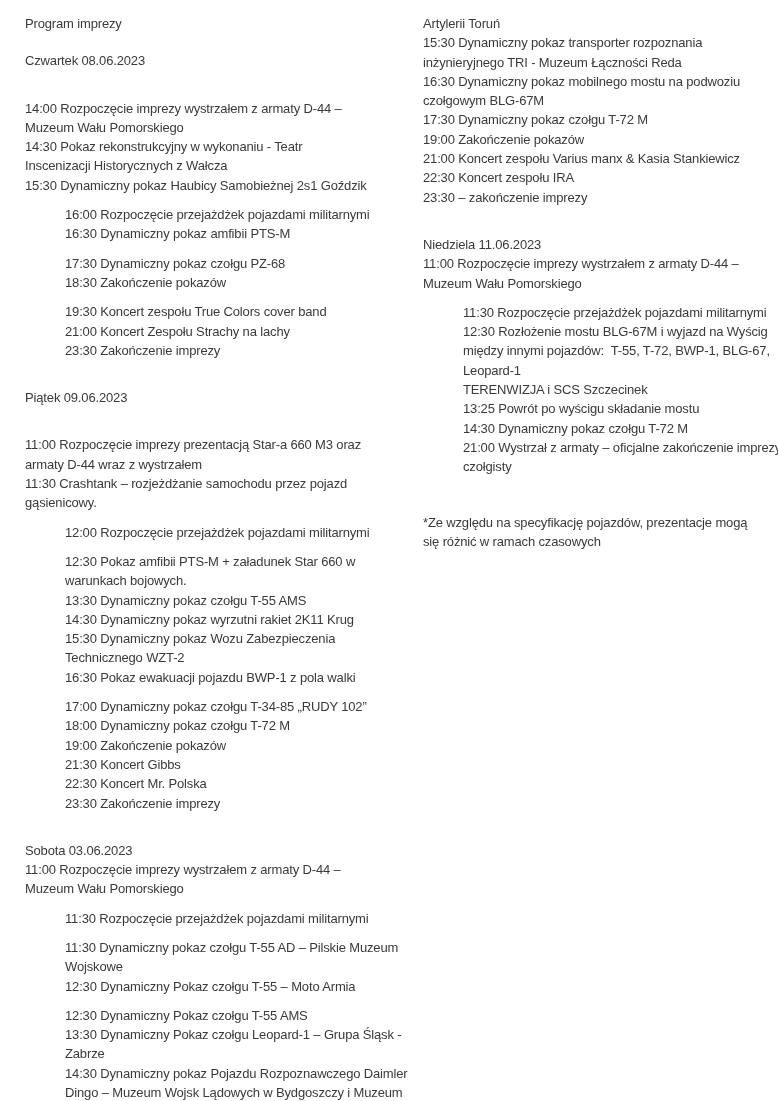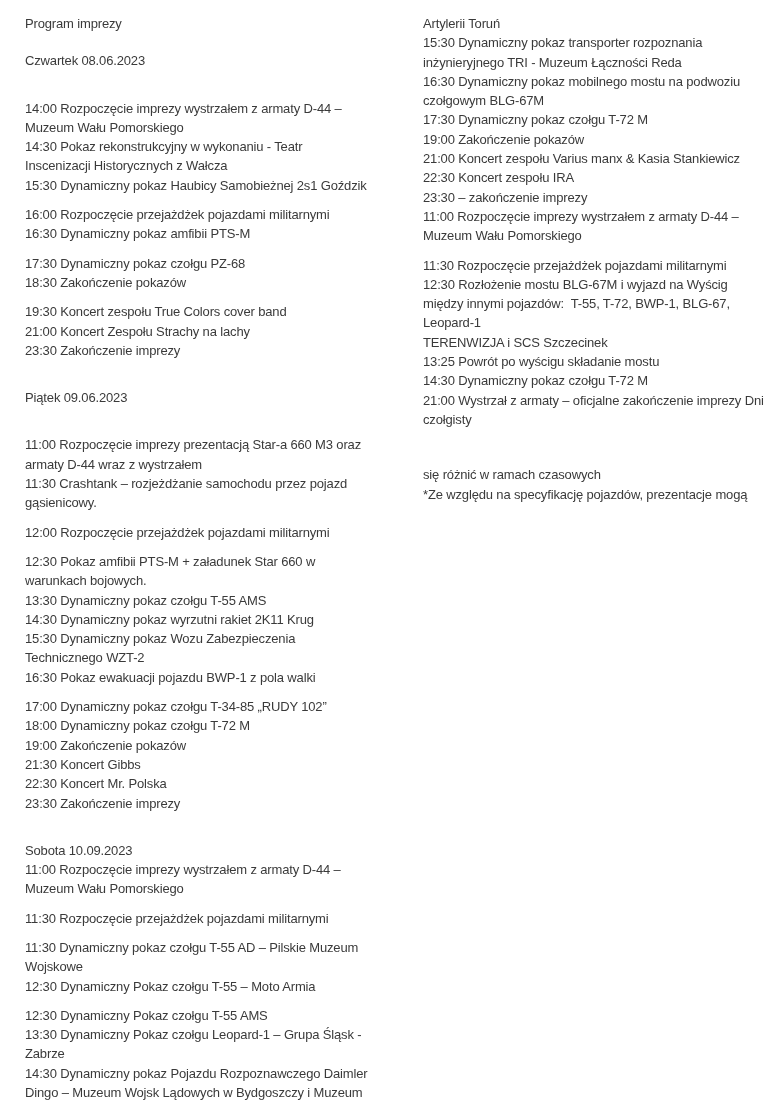--- a/index.html
+++ b/index.html
@@ -19,21 +19,21 @@
     box-sizing: border-box;
     width: 684px;
     height: 1101px;
   }
   .col { box-sizing: border-box; }
   .col-left  { flex: 0 0 398px; width: 398px; }
   .col-right { flex: 1 1 auto; min-width: 0; }
   .block { margin-top: 0; }
   .gap-none    { margin-top: 0; }
   .gap-line    { margin-top: 18px; }
-  .gap-para    { margin-top: 10px; }
+  .gap-para    { margin-top: 10px; margin-left: 40px; }
   .gap-section { margin-top: 28px; }
   .gap-big     { margin-top: 36px; }
   .line {
     height: 19.3px;
     line-height: 19.3px;
     font-size: 13px;
     letter-spacing: -0.15px;
     white-space: pre;
     overflow: visible;
   }
@@ -93,21 +93,21 @@
       </div>
       <div class="block gap-para">
         <div class="line">17:00 Dynamiczny pokaz czołgu T-34-85 „RUDY 102”</div>
         <div class="line">18:00 Dynamiczny pokaz czołgu T-72 M</div>
         <div class="line">19:00 Zakończenie pokazów</div>
         <div class="line">21:30 Koncert Gibbs</div>
         <div class="line">22:30 Koncert Mr. Polska</div>
         <div class="line">23:30 Zakończenie imprezy</div>
       </div>
       <div class="block gap-section bold">
-        <div class="line">Sobota 10.09.2023</div>
+        <div class="line">Sobota 03.06.2023</div>
       </div>
       <div class="block gap-none">
         <div class="line">11:00 Rozpoczęcie imprezy wystrzałem z armaty D-44 –</div>
         <div class="line">Muzeum Wału Pomorskiego</div>
       </div>
       <div class="block gap-para">
         <div class="line">11:30 Rozpoczęcie przejażdżek pojazdami militarnymi</div>
       </div>
       <div class="block gap-para">
         <div class="line">11:30 Dynamiczny pokaz czołgu T-55 AD – Pilskie Muzeum</div>
@@ -128,33 +128,36 @@
         <div class="line">15:30 Dynamiczny pokaz transporter rozpoznania</div>
         <div class="line">inżynieryjnego TRI - Muzeum Łączności Reda</div>
         <div class="line">16:30 Dynamiczny pokaz mobilnego mostu na podwoziu</div>
         <div class="line">czołgowym BLG-67M</div>
         <div class="line">17:30 Dynamiczny pokaz czołgu T-72 M</div>
         <div class="line">19:00 Zakończenie pokazów</div>
         <div class="line">21:00 Koncert zespołu Varius manx &amp; Kasia Stankiewicz</div>
         <div class="line">22:30 Koncert zespołu IRA</div>
         <div class="line">23:30 – zakończenie imprezy</div>
       </div>
+      <div class="block gap-section bold">
+        <div class="line">Niedziela 11.06.2023</div>
+      </div>
       <div class="block gap-none">
         <div class="line">11:00 Rozpoczęcie imprezy wystrzałem z armaty D-44 –</div>
         <div class="line">Muzeum Wału Pomorskiego</div>
       </div>
       <div class="block gap-para">
         <div class="line">11:30 Rozpoczęcie przejażdżek pojazdami militarnymi</div>
         <div class="line">12:30 Rozłożenie mostu BLG-67M i wyjazd na Wyścig</div>
         <div class="line">między innymi pojazdów:  T-55, T-72, BWP-1, BLG-67,</div>
         <div class="line">Leopard-1</div>
         <div class="line">TERENWIZJA i SCS Szczecinek</div>
         <div class="line">13:25 Powrót po wyścigu składanie mostu</div>
         <div class="line">14:30 Dynamiczny pokaz czołgu T-72 M</div>
         <div class="line">21:00 Wystrzał z armaty – oficjalne zakończenie imprezy Dni</div>
         <div class="line">czołgisty</div>
       </div>
       <div class="block gap-big">
+        <div class="line">*Ze względu na specyfikację pojazdów, prezentacje mogą</div>
         <div class="line">się różnić w ramach czasowych</div>
-        <div class="line">*Ze względu na specyfikację pojazdów, prezentacje mogą</div>
       </div>
     </div>
 </div>
 
 </body></html>

